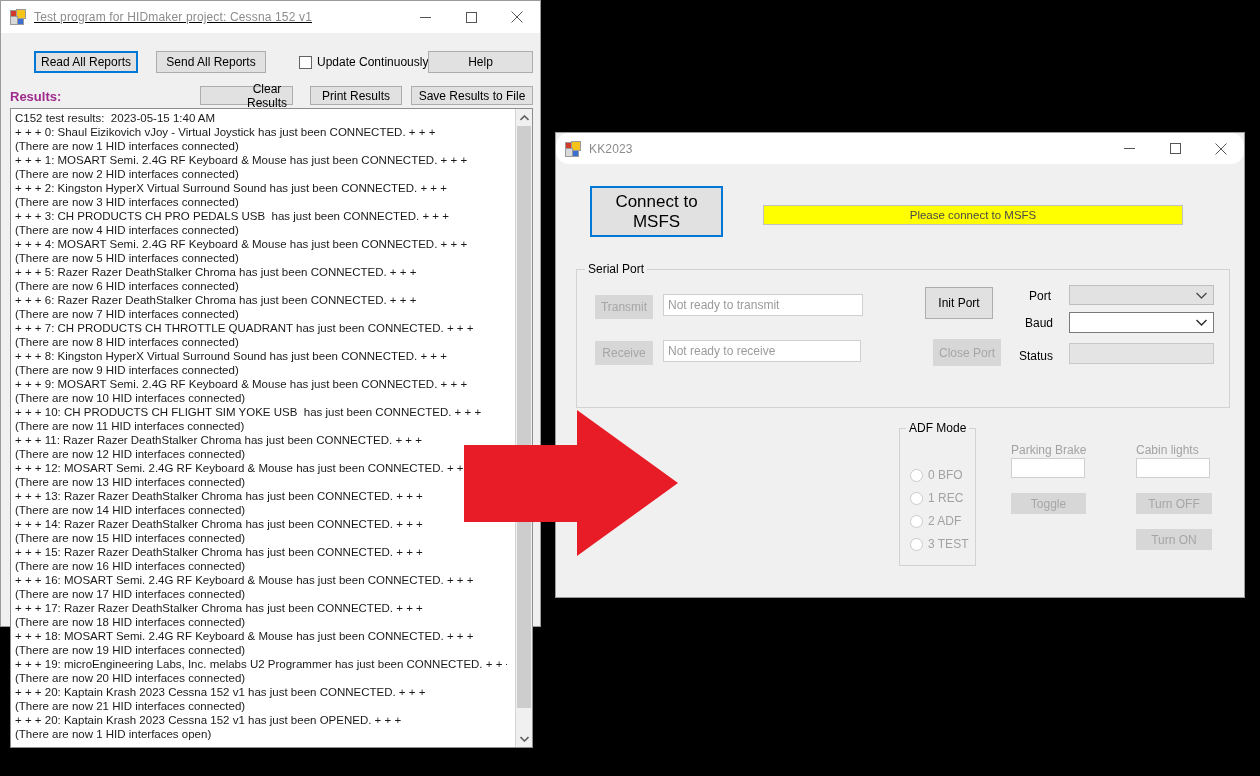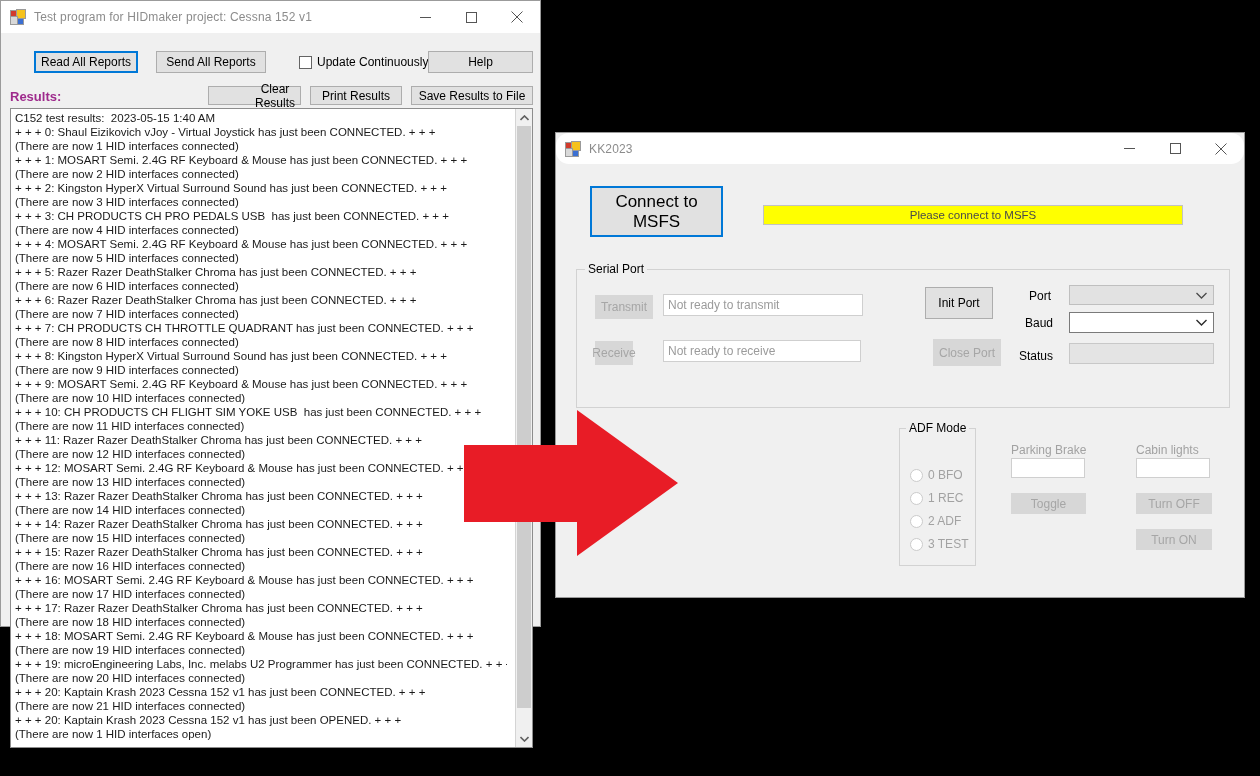--- a/index.html
+++ b/index.html
@@ -112,20 +112,21 @@
     color: #000000;
     white-space: nowrap;
   }
   .lbl.dim { color: #a2a2a2; }
 
   
   #win1 {
     left: 0px; top: 0px;
     width: 541px; height: 627px;
     border-color: #9b9b9b;
+    text-decoration: underline;
   }
   #win1 .titlebar { height: 32px; }
 
   #results-label {
     position: absolute;
     left: 9px; top: 88px;
     font-size: 13px;
     font-weight: bold;
     color: #9e2a8c;
   }
@@ -318,21 +319,21 @@
   <button class="btn focused" style="left:33px; top:50px; width:104px; height:22px;">Read All Reports</button>
   <button class="btn" style="left:155px; top:50px; width:110px; height:22px;">Send All Reports</button>
 
   <span class="cbox" style="left:298px; top:55px;"></span>
   <span class="lbl" style="left:316px; top:54px;">Update Continuously</span>
 
   <button class="btn" style="left:427px; top:50px; width:105px; height:22px;">Help</button>
 
   <span id="results-label">Results:</span>
 
-  <button class="btn" style="left:207px; top:85px; width:93px; height:19px;padding-left:41px;">Clear Results</button>
+  <button class="btn" style="left:199px; top:85px; width:93px; height:19px;padding-left:41px;">Clear Results</button>
   <button class="btn" style="left:309px; top:85px; width:92px; height:19px;">Print Results</button>
   <button class="btn" style="left:410px; top:85px; width:122px; height:19px;">Save Results to File</button>
 
   <div id="results-box">
     <div id="results-text">C152 test results:  2023-05-15 1:40 AM
 + + + 0: Shaul Eizikovich vJoy - Virtual Joystick has just been CONNECTED. + + +
 (There are now 1 HID interfaces connected)
 + + + 1: MOSART Semi. 2.4G RF Keyboard &amp; Mouse has just been CONNECTED. + + +
 (There are now 2 HID interfaces connected)
 + + + 2: Kingston HyperX Virtual Surround Sound has just been CONNECTED. + + +
@@ -423,21 +424,21 @@
   <button class="btn" id="connect-btn">Connect to MSFS</button>
 
   <div id="msfs-status">Please connect to MSFS</div>
 
   <div class="group" id="serial-group">
     <span class="group-title">Serial Port</span>
 
     <button class="btn disabled" style="left:18px; top:25px; width:58px; height:24px;">Transmit</button>
     <div class="tbox" style="left:86px; top:24px; width:200px; height:22px;">Not ready to transmit</div>
 
-    <button class="btn disabled" style="left:18px; top:71px; width:38px; height:24px;">Receive</button>
+    <button class="btn disabled" style="left:18px; top:71px; width:58px; height:24px;">Receive</button>
     <div class="tbox" style="left:86px; top:70px; width:198px; height:22px;">Not ready to receive</div>
 
     <button class="btn" style="left:348px; top:17px; width:68px; height:32px;">Init Port</button>
     <button class="btn disabled" style="left:356px; top:69px; width:68px; height:27px;">Close Port</button>
 
     <span class="lbl" style="left:452px; top:19px;">Port</span>
     <div class="combo disabled" style="left:492px; top:15px; width:145px; height:20px;">
       <span></span>
       <svg width="11" height="7" viewBox="0 0 11 7">
           <path d="M0.5 1 L5.5 6 L10.5 1" fill="none" stroke="#4a4a4a" stroke-width="1.3"></path>

